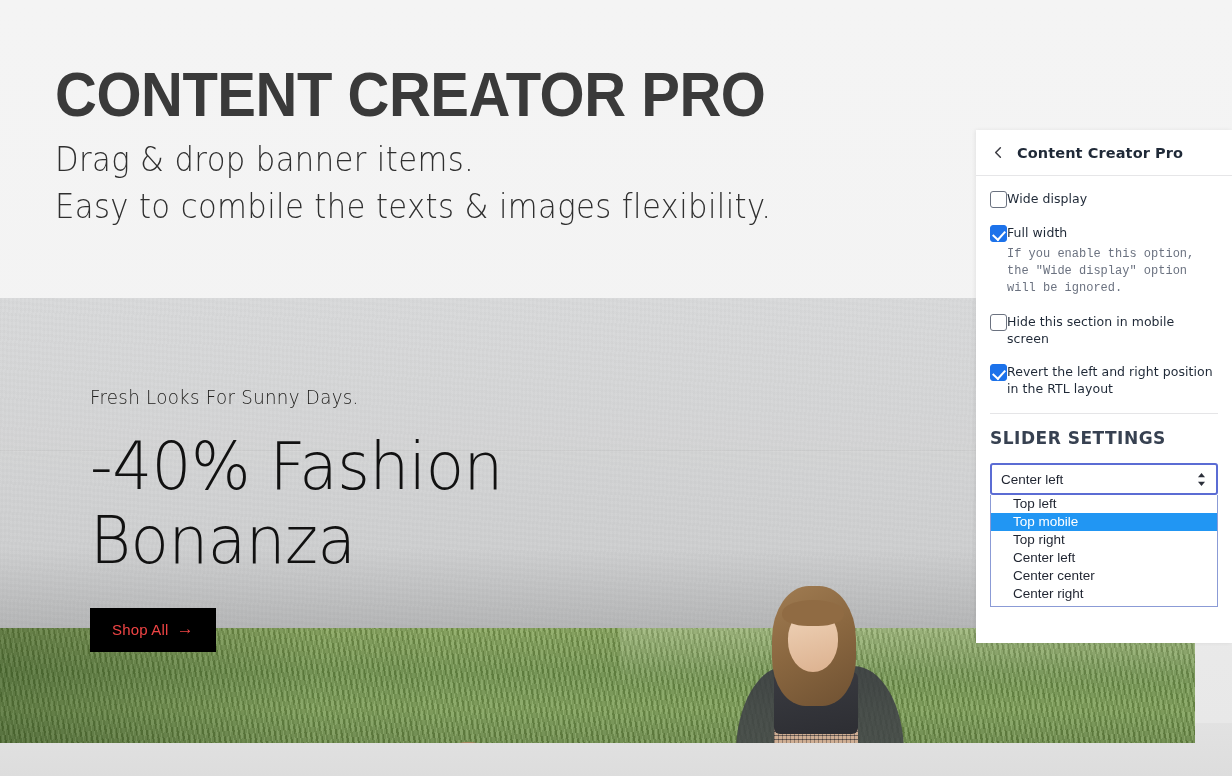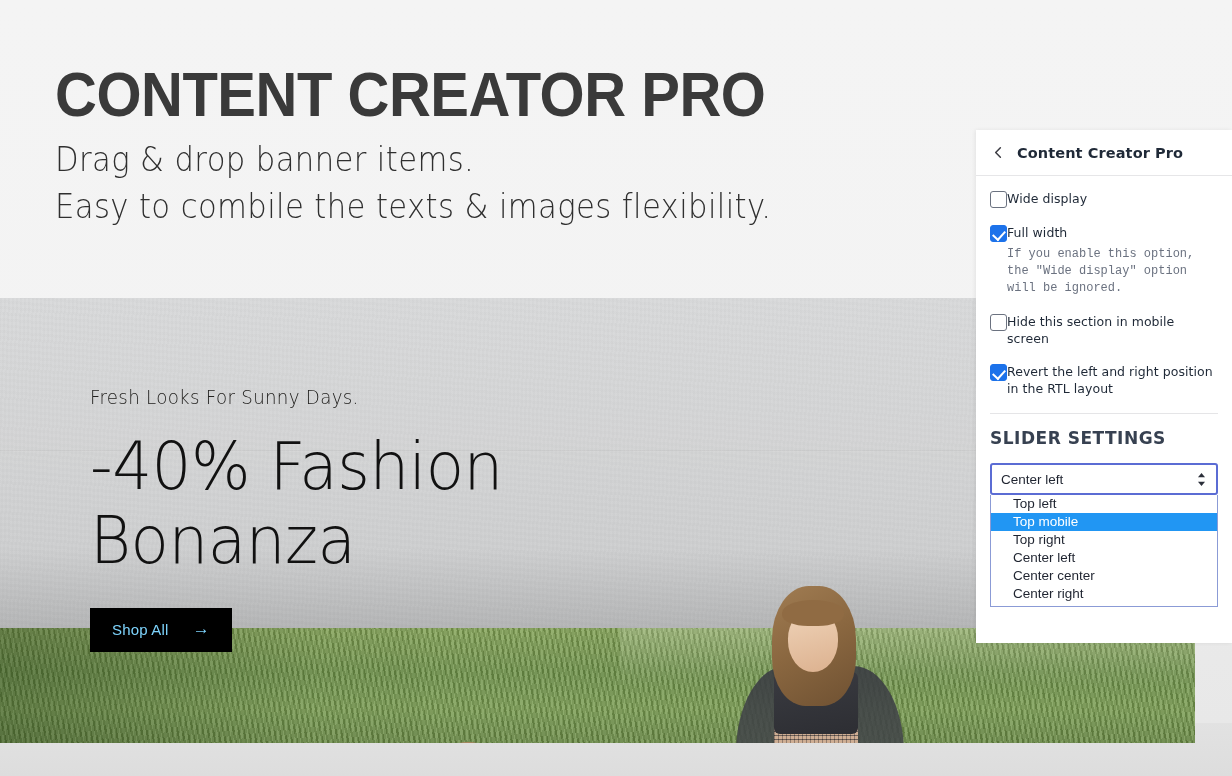--- a/index.html
+++ b/index.html
@@ -211,23 +211,23 @@
     color: #111111;
     transform: scaleX(0.95);
     transform-origin: left center;
   }
   #banner-headline .hl-line { display: block; white-space: nowrap; }
 
   #shop-all-button {
     margin-top: 30px;
     display: inline-flex;
     align-items: center;
-    gap: 24px;
+    gap: 8px;
     background: #000000;
-    color: #7dd3fc;
+    color: #ef4444;
     padding: 13px 22px 14px 22px;
     font-family: "Liberation Sans", sans-serif;
     font-size: 15px;
     letter-spacing: 0.2px;
     cursor: pointer;
     border: none;
   }
   #shop-all-button .arrow {
     font-size: 17px;
     line-height: 1;

